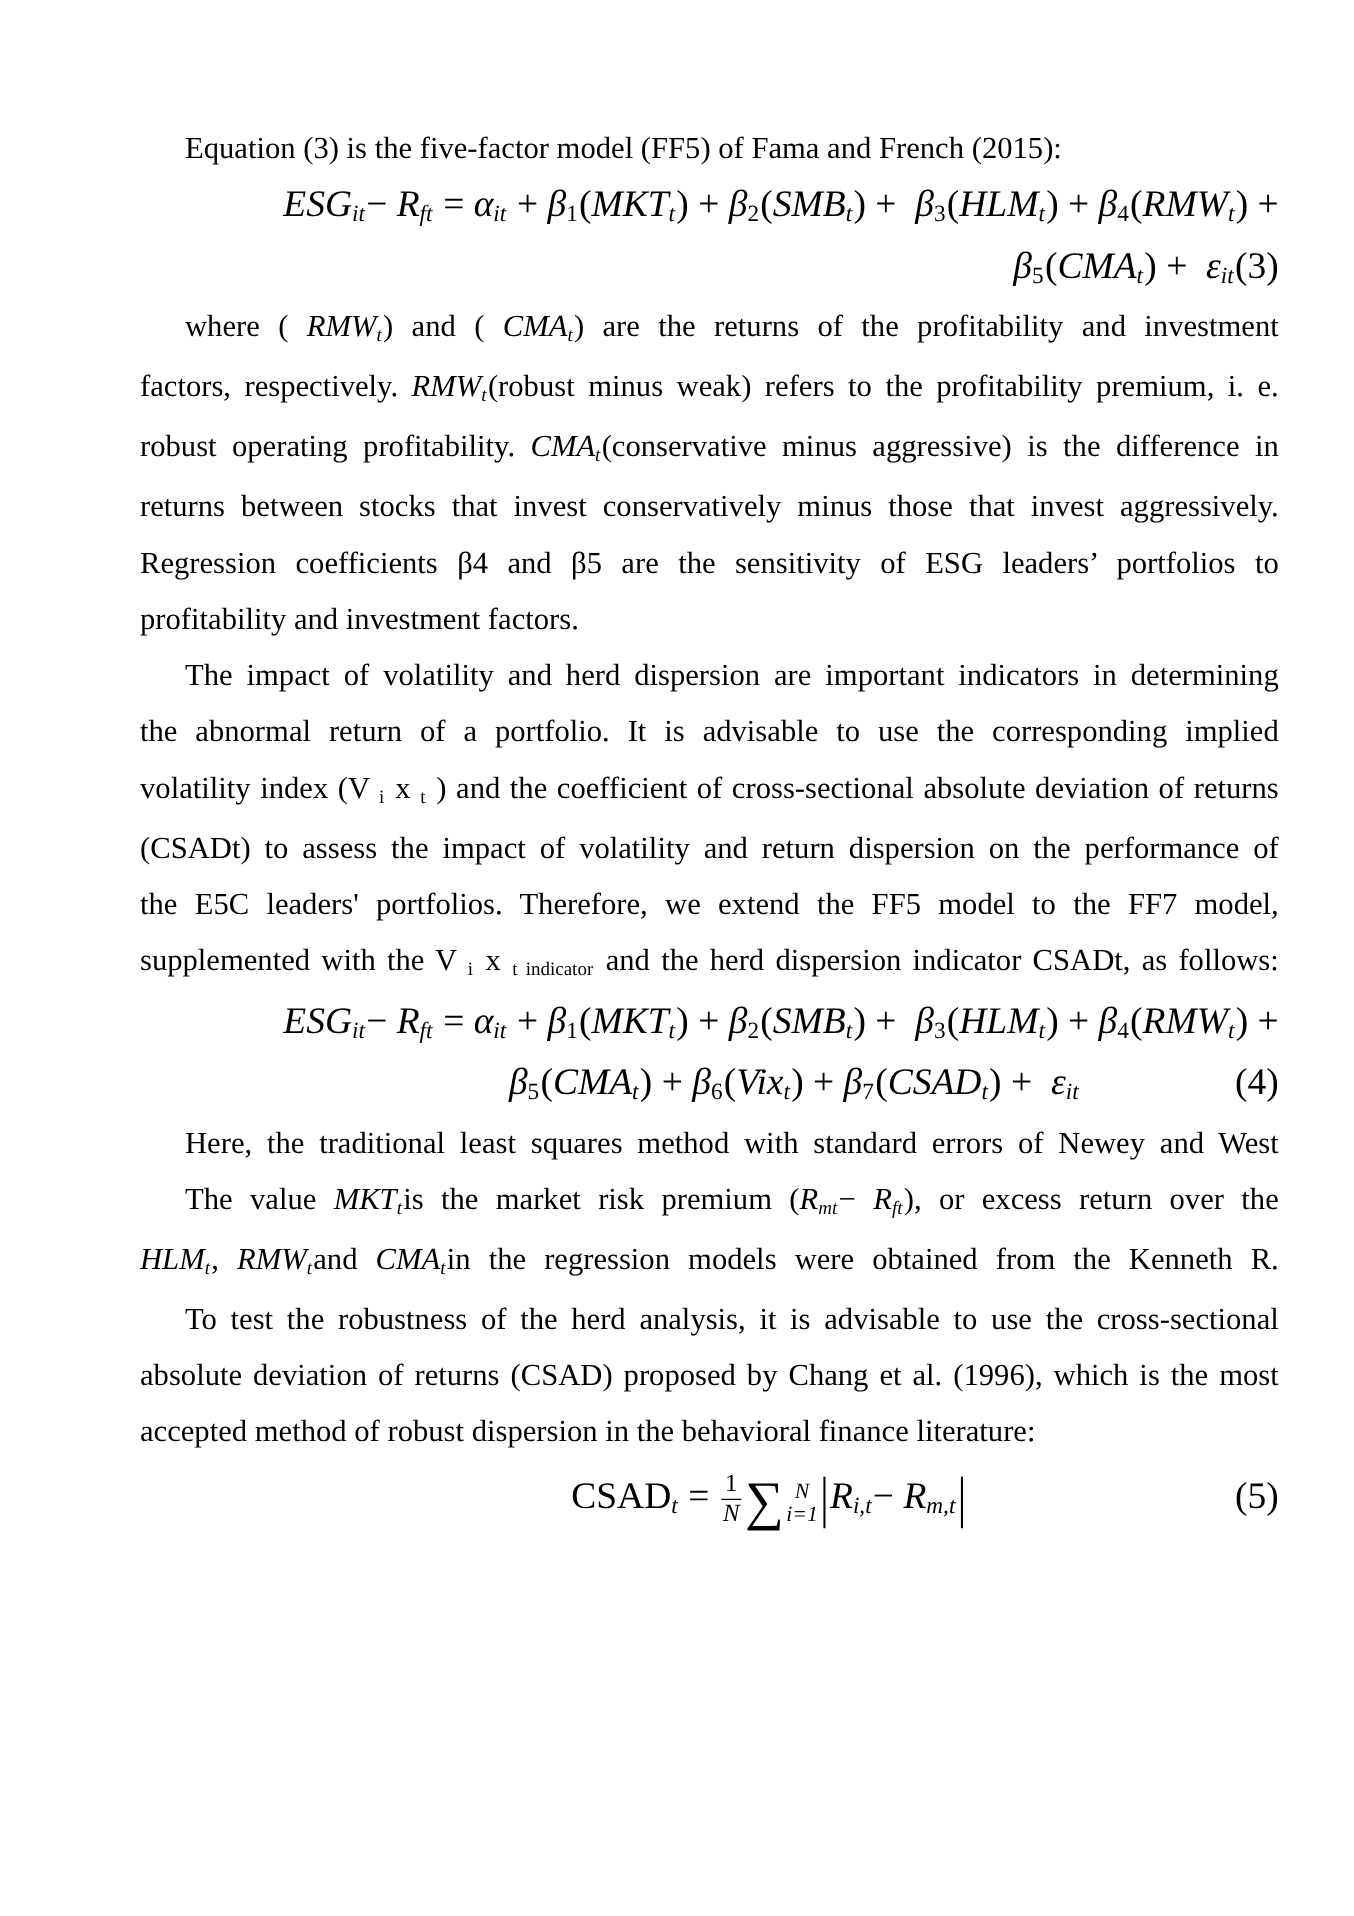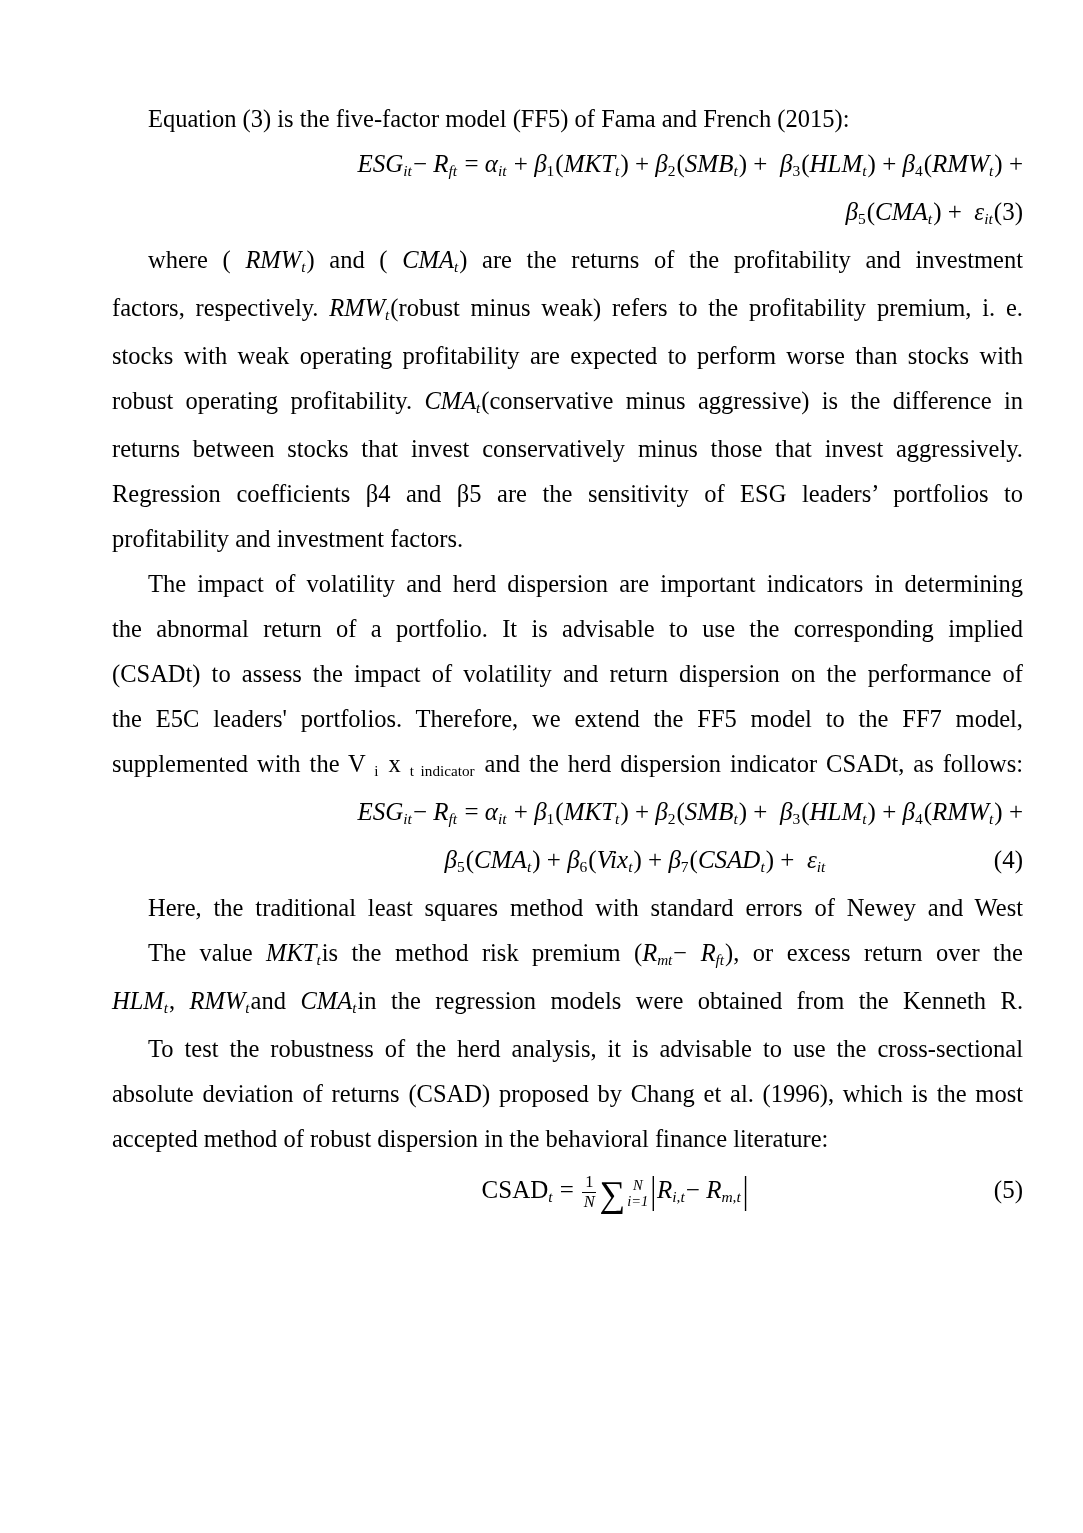--- a/index.html
+++ b/index.html
@@ -22,21 +22,21 @@
     -moz-text-align-last:justify;
     text-align-last:justify;
     white-space:normal;
   }
   .line.last{ text-align-last:left; -moz-text-align-last:left; }
   .line.indent{ text-indent:36px; }
   
   .eqline{
     position:relative;
     line-height:45px;
-    font-size:25px;
+    font-size:30px;
     white-space:nowrap;
   }
   .eq-r{ text-align:right; }
   .eq-c1{ text-align:center; padding-left:136px; }
   .eq-c2{ text-align:center; padding-left:96px; }
   .eqline.tall{ line-height:58px; }
   .eqlabel{
     position:absolute; right:0; top:0;
     font-style:normal;
   }
@@ -79,42 +79,42 @@
       <div class="para">
         <div class="line indent last"><span class="seg-t">Equation (3) is the five-factor model (FF5) of Fama and French (2015):</span></div>
       </div>
       <div class="eqblock">
         <div class="eqline eq-r"><span class="seg-i">ESG</span><span class="seg-si">it</span><span class="seg-t">− </span><span class="seg-i">R</span><span class="seg-si">ft</span><span class="seg-t"> = </span><span class="seg-i">α</span><span class="seg-si">it</span><span class="seg-t"> + </span><span class="seg-i">β</span><span class="seg-s">1</span><span class="seg-t">(</span><span class="seg-i">MKT</span><span class="seg-si">t</span><span class="seg-t">) + </span><span class="seg-i">β</span><span class="seg-s">2</span><span class="seg-t">(</span><span class="seg-i">SMB</span><span class="seg-si">t</span><span class="seg-t">) + &nbsp;</span><span class="seg-i">β</span><span class="seg-s">3</span><span class="seg-t">(</span><span class="seg-i">HLM</span><span class="seg-si">t</span><span class="seg-t">) + </span><span class="seg-i">β</span><span class="seg-s">4</span><span class="seg-t">(</span><span class="seg-i">RMW</span><span class="seg-si">t</span><span class="seg-t">) +</span></div>
         <div class="eqline eq-r"><span class="seg-i">β</span><span class="seg-s">5</span><span class="seg-t">(</span><span class="seg-i">CMA</span><span class="seg-si">t</span><span class="seg-t">) + &nbsp;</span><span class="seg-i">ε</span><span class="seg-si">it</span><span class="seg-t">(3)</span></div>
       </div>
       <div class="para">
         <div class="line indent"><span class="seg-t">where ( </span><span class="seg-i">RMW</span><span class="seg-si">t</span><span class="seg-t">) and ( </span><span class="seg-i">CMA</span><span class="seg-si">t</span><span class="seg-t">) are the returns of the profitability and investment</span></div>
         <div class="line"><span class="seg-t">factors, respectively. </span><span class="seg-i">RMW</span><span class="seg-si">t</span><span class="seg-t">(robust minus weak) refers to the profitability premium, i. e.</span></div>
-        <div class="line"><span class="seg-t">stocks with weak operating profitability are expected to perform worse than stocks with</span></div>
         <div class="line"><span class="seg-t">robust operating profitability. </span><span class="seg-i">CMA</span><span class="seg-si">t</span><span class="seg-t">(conservative minus aggressive) is the difference in</span></div>
         <div class="line"><span class="seg-t">returns between stocks that invest conservatively minus those that invest aggressively.</span></div>
         <div class="line"><span class="seg-t">Regression coefficients β4 and β5 are the sensitivity of ESG leaders’ portfolios to</span></div>
         <div class="line last"><span class="seg-t">profitability and investment factors.</span></div>
       </div>
       <div class="para">
         <div class="line indent"><span class="seg-t">The impact of volatility and herd dispersion are important indicators in determining</span></div>
         <div class="line"><span class="seg-t">the abnormal return of a portfolio. It is advisable to use the corresponding implied</span></div>
+        <div class="line"><span class="seg-t">volatility index (V </span><span class="seg-s">i</span><span class="seg-t"> x </span><span class="seg-s">t</span><span class="seg-t"> ) and the coefficient of cross-sectional absolute deviation of returns</span></div>
         <div class="line"><span class="seg-t">(CSADt) to assess the impact of volatility and return dispersion on the performance of</span></div>
         <div class="line"><span class="seg-t">the E5C leaders' portfolios. Therefore, we extend the FF5 model to the FF7 model,</span></div>
         <div class="line"><span class="seg-t">supplemented with the V </span><span class="seg-s">i</span><span class="seg-t"> x </span><span class="seg-s">t indicator</span><span class="seg-t"> and the herd dispersion indicator CSADt, as follows:</span></div>
       </div>
       <div class="eqblock">
         <div class="eqline eq-r"><span class="seg-i">ESG</span><span class="seg-si">it</span><span class="seg-t">− </span><span class="seg-i">R</span><span class="seg-si">ft</span><span class="seg-t"> = </span><span class="seg-i">α</span><span class="seg-si">it</span><span class="seg-t"> + </span><span class="seg-i">β</span><span class="seg-s">1</span><span class="seg-t">(</span><span class="seg-i">MKT</span><span class="seg-si">t</span><span class="seg-t">) + </span><span class="seg-i">β</span><span class="seg-s">2</span><span class="seg-t">(</span><span class="seg-i">SMB</span><span class="seg-si">t</span><span class="seg-t">) + &nbsp;</span><span class="seg-i">β</span><span class="seg-s">3</span><span class="seg-t">(</span><span class="seg-i">HLM</span><span class="seg-si">t</span><span class="seg-t">) + </span><span class="seg-i">β</span><span class="seg-s">4</span><span class="seg-t">(</span><span class="seg-i">RMW</span><span class="seg-si">t</span><span class="seg-t">) +</span></div>
         <div class="eqline eq-c1"><span class="seg-i">β</span><span class="seg-s">5</span><span class="seg-t">(</span><span class="seg-i">CMA</span><span class="seg-si">t</span><span class="seg-t">) + </span><span class="seg-i">β</span><span class="seg-s">6</span><span class="seg-t">(</span><span class="seg-i">Vix</span><span class="seg-si">t</span><span class="seg-t">) + </span><span class="seg-i">β</span><span class="seg-s">7</span><span class="seg-t">(</span><span class="seg-i">CSAD</span><span class="seg-si">t</span><span class="seg-t">) + &nbsp;</span><span class="seg-i">ε</span><span class="seg-si">it</span><span class="eqlabel">(4)</span></div>
       </div>
       <div class="para">
         <div class="line indent"><span class="seg-t">Here, the traditional least squares method with standard errors of Newey and West</span></div>
       </div>
       <div class="para">
-        <div class="line indent"><span class="seg-t">The value </span><span class="seg-i">MKT</span><span class="seg-si">t</span><span class="seg-t">is the method risk premium (</span><span class="seg-i">R</span><span class="seg-si">mt</span><span class="seg-t">− </span><span class="seg-i">R</span><span class="seg-si">ft</span><span class="seg-t">), or excess return over the</span></div>
+        <div class="line indent"><span class="seg-t">The value </span><span class="seg-i">MKT</span><span class="seg-si">t</span><span class="seg-t">is the market risk premium (</span><span class="seg-i">R</span><span class="seg-si">mt</span><span class="seg-t">− </span><span class="seg-i">R</span><span class="seg-si">ft</span><span class="seg-t">), or excess return over the</span></div>
         <div class="line"><span class="seg-i">HLM</span><span class="seg-si">t</span><span class="seg-t">, </span><span class="seg-i">RMW</span><span class="seg-si">t</span><span class="seg-t">and </span><span class="seg-i">CMA</span><span class="seg-si">t</span><span class="seg-t">in the regression models were obtained from the Kenneth R.</span></div>
       </div>
       <div class="para">
         <div class="line indent"><span class="seg-t">To test the robustness of the herd analysis, it is advisable to use the cross-sectional</span></div>
         <div class="line"><span class="seg-t">absolute deviation of returns (CSAD) proposed by Chang et al. (1996), which is the most</span></div>
         <div class="line last"><span class="seg-t">accepted method of robust dispersion in the behavioral finance literature:</span></div>
       </div>
       <div class="eqblock">
         <div class="eqline eq-c2 tall"><span class="seg-t">CSAD</span><span class="seg-si">t</span><span class="seg-t"> = </span><span class="frac"><span class="num">1</span><span class="den">N</span></span><span class="sum">
             <span class="sigma">∑</span>

